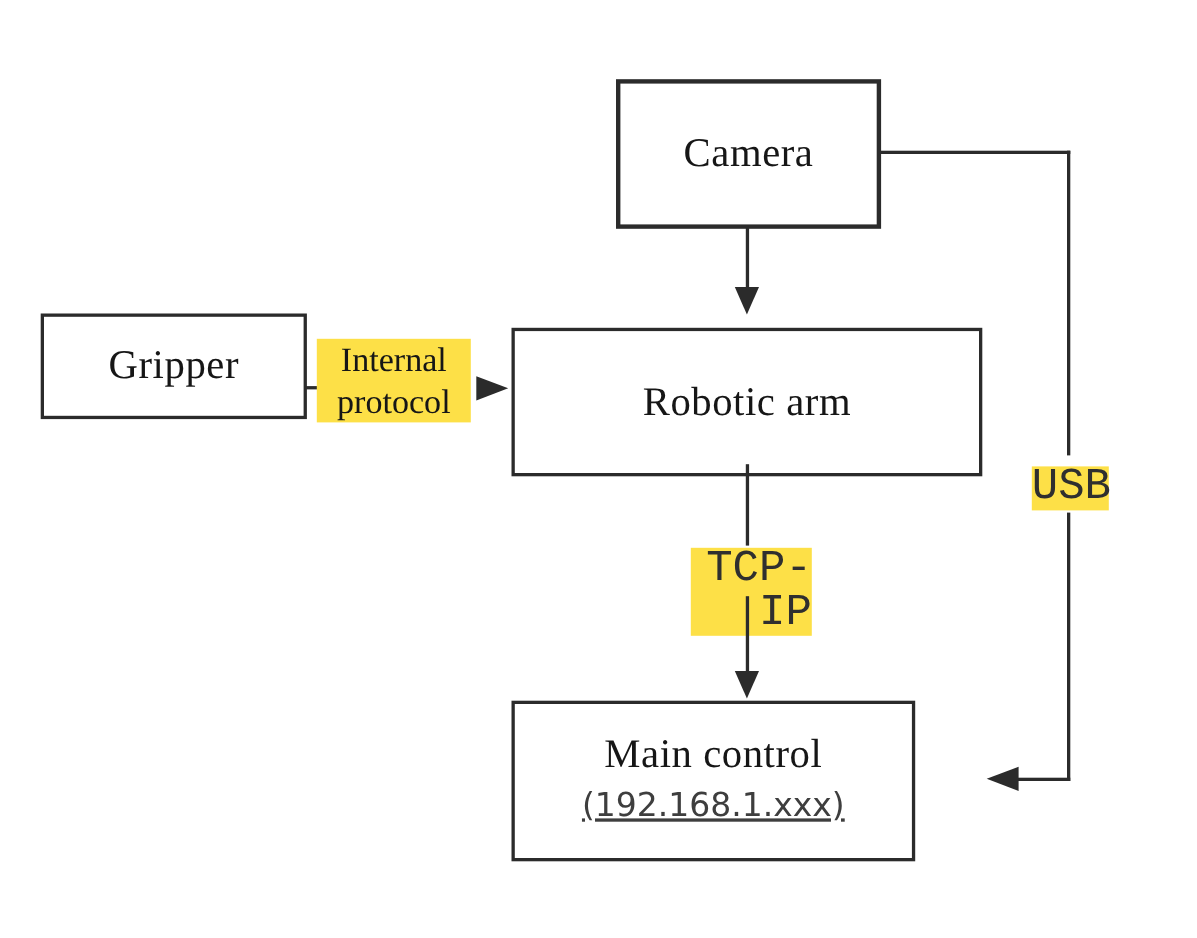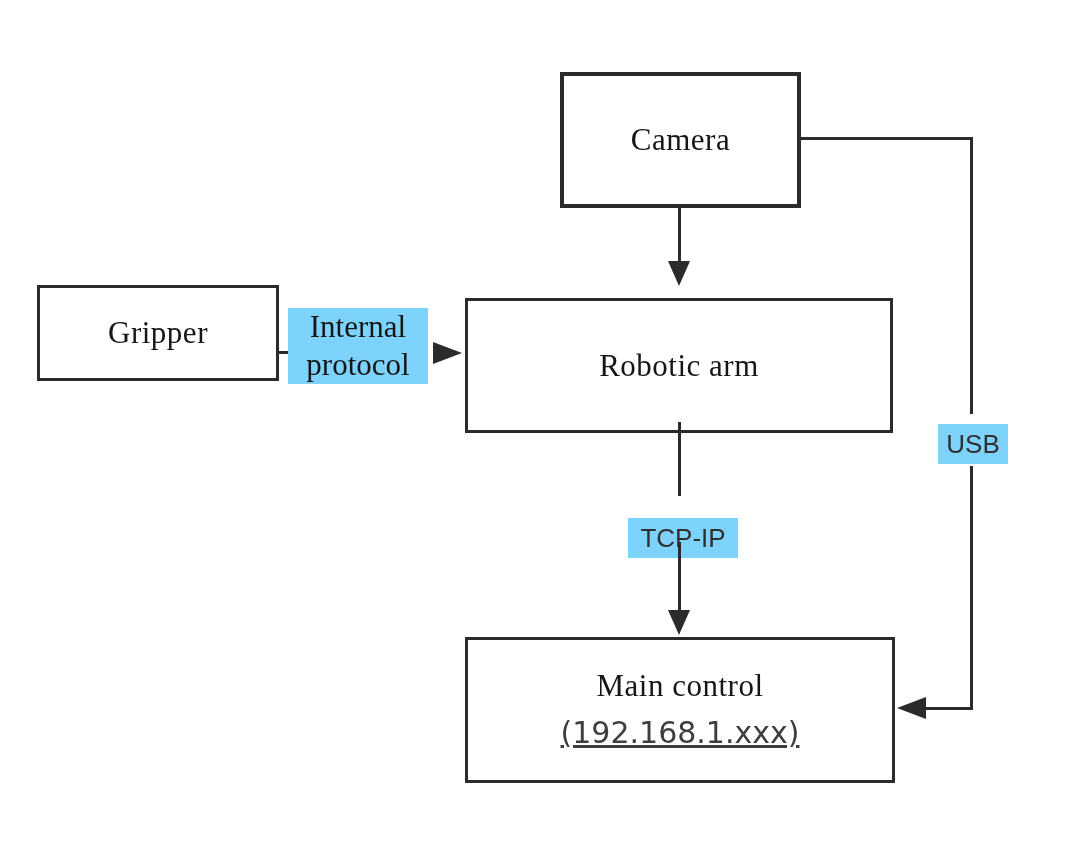--- a/index.html
+++ b/index.html
@@ -21,21 +21,21 @@
     border: 3px solid #2b2b2b;
     background: #ffffff;
     display: flex;
     flex-direction: column;
     align-items: center;
     justify-content: center;
     text-align: center;
   }
   .node-label {
     font-family: "Liberation Serif", serif;
-    font-size: 31px;
+    font-size: 37px;
     color: #161616;
     letter-spacing: 0.5px;
     line-height: 42px;
     white-space: nowrap;
   }
   .node-address {
     font-family: "DejaVu Sans", "Liberation Sans", sans-serif;
     font-size: 30px;
     color: #3e3e3e;
     line-height: 44px;
@@ -63,32 +63,32 @@
     border-left: 29px solid #2b2b2b;
   }
   .arrow-left {
     border-top: 11px solid transparent;
     border-bottom: 11px solid transparent;
     border-right: 29px solid #2b2b2b;
   }
   .edge-label {
     position: absolute;
     text-align: center;
-    background: #7dd3fc;
+    background: #fde047;
     color: #2f2f2f;
   }
   .edge-label.serif {
     font-family: "Liberation Serif", serif;
     font-size: 31px;
     line-height: 38px;
     color: #161616;
   }
   .edge-label.sans {
-    font-family: Liberation Sans, sans-serif;
-    font-size: 26px;
+    font-family: Liberation Mono, monospace;
+    font-size: 40px;
     line-height: 40px;
     color: #2f2f2f;
   }
 </style>
 </head>
 <body>
 
 <div id="canvas">
 
   <div class="node" style="left:560px; top:72px; width:241px; height:136px; border-width:4px;">
@@ -96,34 +96,34 @@
   </div>
 
   <div class="node" style="left:37px; top:285px; width:242px; height:96px;">
     <div class="node-label">Gripper</div>
   </div>
 
   <div class="node" style="left:465px; top:298px; width:428px; height:135px;">
     <div class="node-label" style="line-height:40px;">Robotic arm</div>
   </div>
 
-  <div class="node" style="left:465px; top:637px; width:430px; height:146px;">
+  <div class="node" style="left:465px; top:637px; width:367px; height:146px;">
     <div class="node-label" style="line-height:46px;">Main control</div>
     <div class="node-address" style="line-height:48px;text-decoration:underline;">(192.168.1.xxx)</div>
   </div>
 
   <div class="vline" style="left:678px; top:207px; height:58px;"></div>
   <div class="arrow arrow-down" style="left:668px; top:261px;"></div>
 
   <div class="hline" style="left:278px; top:351px; width:18px;"></div>
   <div class="edge-label serif" style="left:288px; top:308px; width:140px;">Internal protocol</div>
   <div class="arrow arrow-right" style="left:433px; top:342px;"></div>
 
   <div class="vline" style="left:678px; top:422px; height:74px;"></div>
-  <div class="edge-label sans" style="left:628px; top:518px; width:110px;">TCP-IP</div>
+  <div class="edge-label sans" style="left:628px; top:498px; width:110px;text-align:right;">TCP-IP</div>
   <div class="vline" style="left:678px; top:542px; height:68px;"></div>
   <div class="arrow arrow-down" style="left:668px; top:610px;"></div>
 
   <div class="hline" style="left:800px; top:137px; width:173px;"></div>
   <div class="vline" style="left:970px; top:137px; height:277px;"></div>
   <div class="edge-label sans" style="left:938px; top:424px; width:70px;">USB</div>
   <div class="vline" style="left:970px; top:466px; height:244px;"></div>
   <div class="hline" style="left:922px; top:707px; width:51px;"></div>
   <div class="arrow arrow-left" style="left:897px; top:697px;"></div>
 

